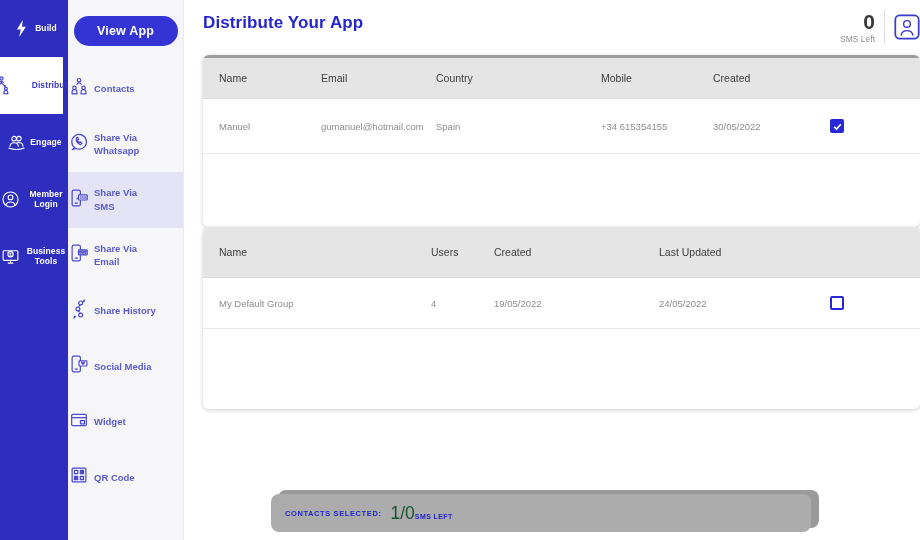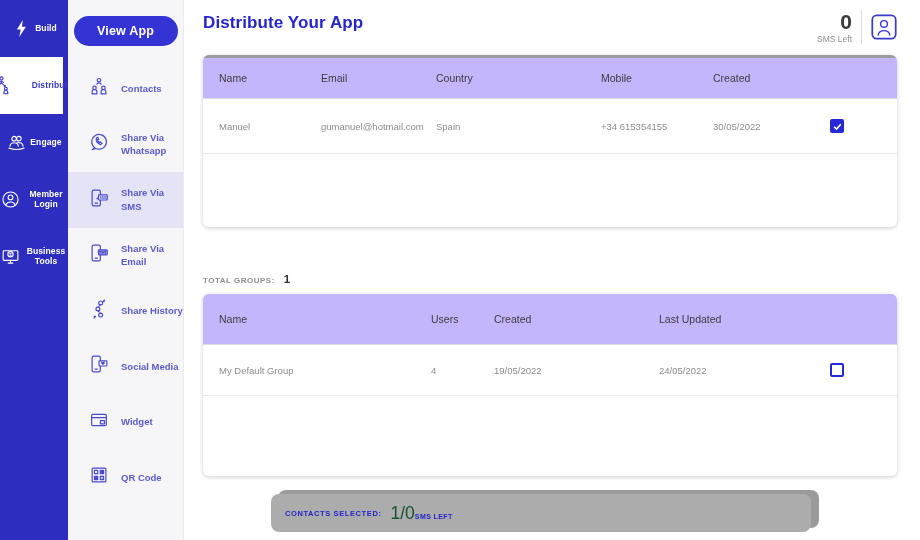--- a/index.html
+++ b/index.html
@@ -10,43 +10,43 @@
   .primary-sidebar { width:68px; background:#2D2EC0; flex-shrink:0; display:flex; flex-direction:column; }
   .p-item { height:57px; display:flex; flex-direction:row; align-items:center; justify-content:center; gap:3px; color:#fff; cursor:pointer; }
   .p-item svg { width:21px; height:21px; display:block; }
   .p-item .plbl { font-size:8.5px; font-weight:bold; text-align:center; line-height:1.15; letter-spacing:0.1px; }
   .p-item.active { background:#fff; color:#3A3ACB; margin-right:5px;gap:20px; }
 
   
   .secondary-sidebar { width:116px; background:#F6F6F9; border-right:1px solid #EBEBEB; flex-shrink:0; display:flex; flex-direction:column; }
   .view-app-wrap { height:61px; display:flex; align-items:center; justify-content:center; }
   .view-app-btn { background:#3434D4; color:#fff; border:none; border-radius:16px; font-weight:bold; font-size:12.5px; padding:8px 0; width:104px; font-family:inherit; cursor:pointer; letter-spacing:0.2px; }
-  .s-item { height:55.5px; display:flex; align-items:center; gap:11px; padding-left:20px; color:#5B5BCD; cursor:pointer; --tile:#F6F6F9; }
+  .s-item { height:55.5px; display:flex; align-items:center; gap:4px; color:#5B5BCD; cursor:pointer; --tile:#F6F6F9; }
   .s-item.active { background:#E4E4F6; --tile:#E4E4F6; }
   .s-item svg { width:22px; height:22px; color:#4A4ACA; flex-shrink:0; }
   .s-item .slbl { font-size:9.5px; font-weight:bold; line-height:1.4; width:64px; }
 
   
-  .main { flex:1; position:relative; padding:0 23px 0 19px; background:#fff; }
+  .main { flex:1; position:relative; padding:0 0 0 19px; background:#fff; }
   .main-header { height:55px; display:flex; align-items:flex-start; justify-content:space-between; padding-top:13px; }
   .page-title { color:#2525CE; font-size:17px; font-weight:bold; letter-spacing:0.1px; }
   .header-right { display:flex; align-items:center; gap:9px; margin-top:-3px; }
   .sms-counter { text-align:right; }
   .sms-count { font-size:21px; font-weight:bold; color:#3A3A3A; line-height:1.1; }
   .sms-left-label { font-size:8.5px; color:#8F8F8F; margin-top:1px; }
   .header-divider { width:1px; height:34px; background:#DCDCDC; }
   .avatar-box { width:26px; height:26px; color:#3A3ACB; cursor:pointer; }
   .avatar-box svg { width:26px; height:26px; }
 
   .table-card { border-radius:6px; box-shadow:0 1px 4px rgba(0,0,0,0.2); overflow:hidden; background:#fff; }
   .scroll-strip { height:3px; background:#9C9C9C; cursor:pointer; }
   .tgrid { display:grid; align-items:center; padding-left:16px; }
   .t1 { grid-template-columns:102px 115px 165px 112px 110px 28px 1fr; }
   .t2 { grid-template-columns:212px 63px 165px 164px 28px 1fr; }
-  .t-head { background:#c4b5fd; font-size:10.5px; color:#3D3D3D; border-bottom:1px solid #DCDCDC; }
+  .t-head { background:#e5e5e5; font-size:10.5px; color:#3D3D3D; border-bottom:1px solid #DCDCDC; }
   .t1.t-head { height:41px; }
   .t2.t-head { height:51px; }
   .t-row { font-size:9.5px; color:#8C8C8C; border-bottom:1px solid #E9E9E9; }
   .t1.t-row { height:55px; }
   .t2.t-row { height:51px; }
   .filler1 { height:73px; }
   .filler2 { height:80px; }
 
   .cb { width:14px; height:14px; border-radius:2px; cursor:pointer; justify-self:center; }
   .cb.checked { background:#2828D8; display:flex; align-items:center; justify-content:center; }
@@ -282,24 +282,20 @@
       <div class="cb checked">
         <svg viewBox="0 0 14 14" width="11" height="11">
             <polyline points="2.8,7.4 5.8,10.2 11.2,4.2" fill="none" stroke="#fff" stroke-width="2"></polyline>
           </svg>
       </div>
       <div></div>
     </div>
     <div class="filler1"></div>
   </section>
 
-  <div class="groups-bar">
-    <span class="groups-total-label">TOTAL GROUPS:</span>
-    <span class="groups-total">1</span>
-  </div>
 
   <section class="table-card">
     <div class="tgrid t2 t-head">
       <div>Name</div>
       <div>Users</div>
       <div>Created</div>
       <div>Last Updated</div>
       <div></div>
         <div></div>
     </div>

